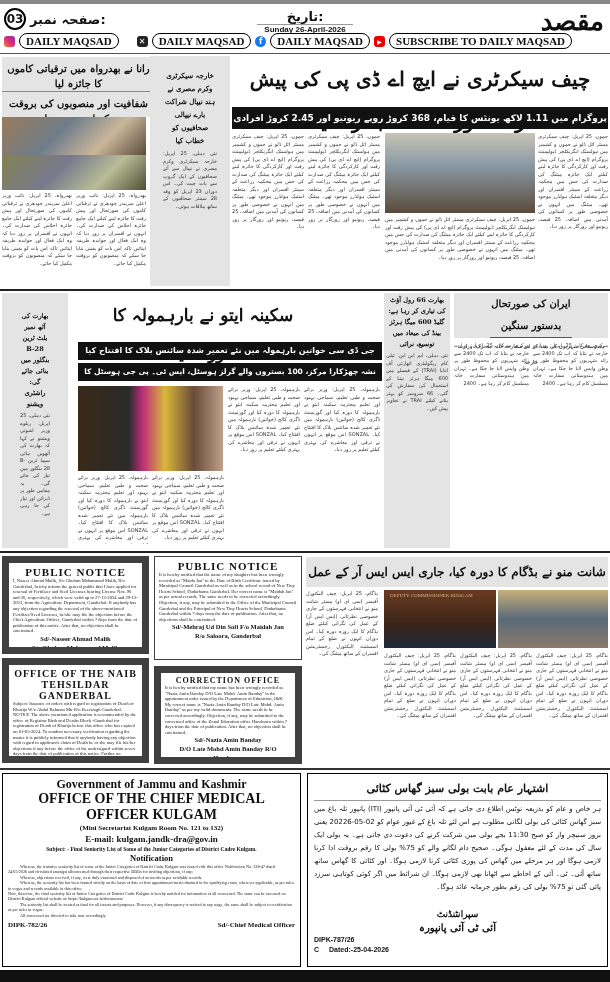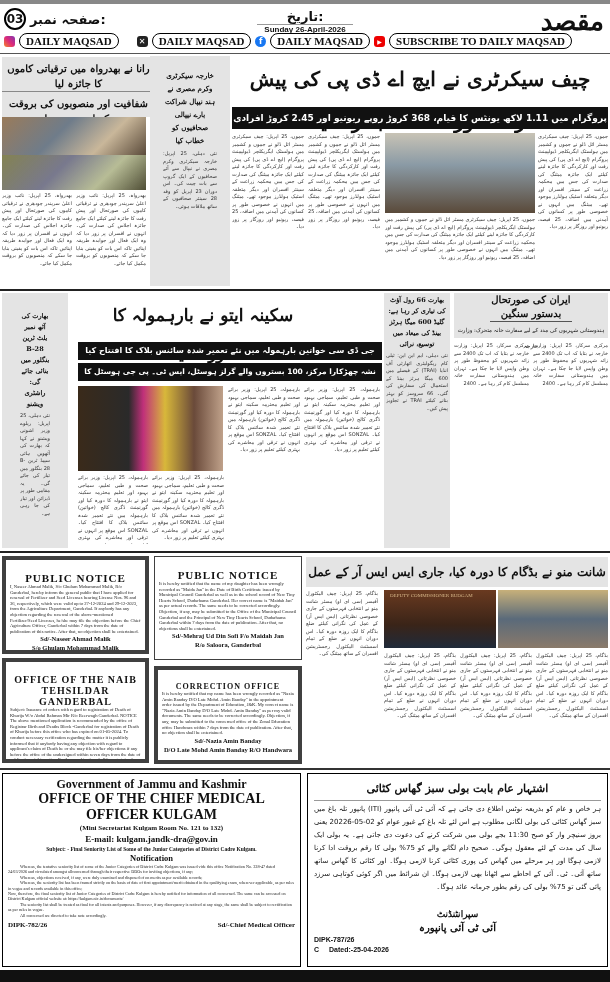--- a/index.html
+++ b/index.html
@@ -15,21 +15,21 @@
 .logo{right:6px;top:6px;font-size:26px;font-weight:bold;font-family:"DejaVu Serif",serif}
 .social{left:0;top:32px;width:610px;height:18px;display:flex;align-items:center;gap:4px;padding:0 4px}
 .sicon{width:11px;height:11px;border-radius:3px;flex:none}
 .spill{border:1.5px solid #000;border-radius:8px;padding:0 6px;font-family:"Liberation Serif",serif;font-weight:bold;font-size:11px;line-height:14px;white-space:nowrap}
 .rule{height:1px;background:#555}
 .hl-big{font-family:"DejaVu Serif",serif;font-weight:bold;direction:rtl;text-align:center;color:#111}
 .blackbar{background:#111;color:#fff;direction:rtl;text-align:center;font-weight:bold}
 .col{font-size:5px;line-height:7.5px;color:#333;direction:rtl;text-align:justify;overflow:hidden}
 .photo{background:linear-gradient(135deg,#9a7b5a,#6f7c8a 40%,#c9b79a 70%,#5a4a3a)}
 .shade{background:#e4e4e4}
-.notice{border:4px solid #404040;padding:12px 4px;font-family:"Liberation Serif",serif;overflow:hidden}
+.notice{border:7px solid #404040;padding:3px 4px;font-family:"Liberation Serif",serif;overflow:hidden}
 .notice h3{text-align:center;font-size:11px;letter-spacing:1px}
 .notice p{font-size:4.6px;line-height:5.6px;color:#222}
 .notice .sig{text-align:center;font-weight:bold;font-size:6.5px;line-height:9px}
 .gov{font-family:"Liberation Serif",serif;text-align:center;font-weight:bold}
 </style>
 </head>
 <body>
 
 <div class="abs topbar"></div>
 <div class="abs pgno">
@@ -91,21 +91,21 @@
 <div class="abs col" style="left:152px;top:474px;width:72px;height:70px">بارہمولہ، 25 اپریل: وزیر برائے صحت و طبی تعلیم، سماجی بہبود اور تعلیم محترمہ سکینہ ایتو نے بارہمولہ کا دورہ کیا اور گورنمنٹ ڈگری کالج (خواتین) بارہمولہ میں نئے تعمیر شدہ سائنس بلاک کا افتتاح کیا۔ SONZAL اس موقع پر انہوں نے ترقی اور معاشرے کی بہتری کیلئے تعلیم پر زور دیا۔</div>
 <div class="abs col" style="left:228px;top:386px;width:72px;height:160px">بارہمولہ، 25 اپریل: وزیر برائے صحت و طبی تعلیم، سماجی بہبود اور تعلیم محترمہ سکینہ ایتو نے بارہمولہ کا دورہ کیا اور گورنمنٹ ڈگری کالج (خواتین) بارہمولہ میں نئے تعمیر شدہ سائنس بلاک کا افتتاح کیا۔ SONZAL اس موقع پر انہوں نے ترقی اور معاشرے کی بہتری کیلئے تعلیم پر زور دیا۔</div>
 <div class="abs col" style="left:304px;top:386px;width:76px;height:160px">بارہمولہ، 25 اپریل: وزیر برائے صحت و طبی تعلیم، سماجی بہبود اور تعلیم محترمہ سکینہ ایتو نے بارہمولہ کا دورہ کیا اور گورنمنٹ ڈگری کالج (خواتین) بارہمولہ میں نئے تعمیر شدہ سائنس بلاک کا افتتاح کیا۔ SONZAL اس موقع پر انہوں نے ترقی اور معاشرے کی بہتری کیلئے تعلیم پر زور دیا۔</div>
 
 <div class="abs shade" style="left:384px;top:293px;width:66px;height:255px;padding:2px">
   <div class="hl-big" style="font-size:6.5px;line-height:11px">بھارت 66 رول آؤٹ کی تیاری کر رہا ہے: گلیڈ 600 میگا ہرٹز بینڈ کی میعاد میں توسیع، نرائی</div>
   <div class="col" style="height:200px;margin-top:2px">نئی دہلی، ایم این این: ٹیلی کام ریگولیٹری اتھارٹی آف انڈیا (TRAI) کے فیصلے میں 600 میگا ہرٹز بینڈ کے استعمال کی سفارش کی گئی۔ 66 سروسز کو بہتر بنانے کیلئے TRAI نے تجاویز پیش کیں۔</div>
 </div>
 
 <div class="abs shade" style="left:454px;top:293px;width:154px;height:45px">
-  <div class="hl-big" style="font-size:10px;line-height:14px;border-bottom:1px solid #555;margin:0 36px">ایران کی صورتحال بدستور سنگین</div>
+  <div class="hl-big" style="font-size:10px;line-height:22px;border-bottom:1px solid #555;margin:0 36px">ایران کی صورتحال بدستور سنگین</div>
   <div class="hl-big" style="font-size:5.5px;line-height:16px;font-weight:normal">ہندوستانی شہریوں کی مدد کے لیے سفارت خانہ متحرک: وزارت خارجہ</div>
 </div>
 <div class="abs col" style="left:454px;top:342px;width:75px;height:205px">مرکزی سرکار، 25 اپریل: وزارت خارجہ نے بتایا کہ اب تک 2400 سے زائد شہریوں کو محفوظ طور پر وطن واپس لایا جا چکا ہے۔ تہران میں ہندوستانی سفارت خانہ مسلسل کام کر رہا ہے۔ 2400</div>
 <div class="abs col" style="left:533px;top:342px;width:75px;height:205px">مرکزی سرکار، 25 اپریل: وزارت خارجہ نے بتایا کہ اب تک 2400 سے زائد شہریوں کو محفوظ طور پر وطن واپس لایا جا چکا ہے۔ تہران میں ہندوستانی سفارت خانہ مسلسل کام کر رہا ہے۔ 2400</div>
 
 <div class="abs rule" style="left:0;top:551px;width:610px;background:#222;height:1.5px"></div>
 
 <div class="abs notice" style="left:2px;top:556px;width:147px;height:98px">
   <h3>PUBLIC NOTICE</h3>
   <p>I, Naseer Ahmad Malik, S/o Ghulam Mohammad Malik, R/o Ganderbal, hereby inform the general public that I have applied for renewal of Fertilizer and Seed Licenses bearing License Nos. 96 and 36, respectively, which were valid up to 27-12-2024 and 29-12-2023, from the Agriculture Department, Ganderbal. If anybody has any objection regarding the renewal of the above-mentioned Fertilizer/Seed Licenses, he/she may file the objection before the Chief Agriculture Officer, Ganderbal within 7 days from the date of publication of this notice. After that, no objection shall be entertained.</p>

